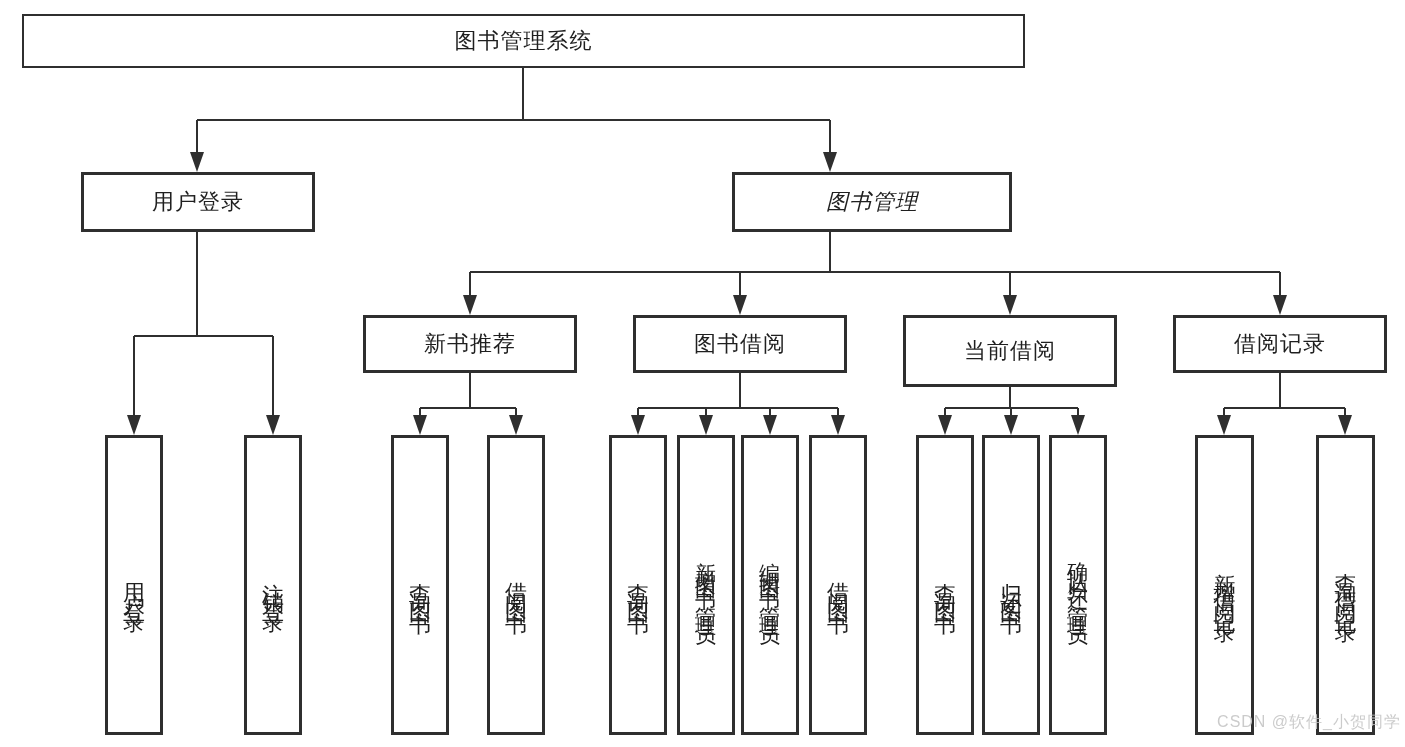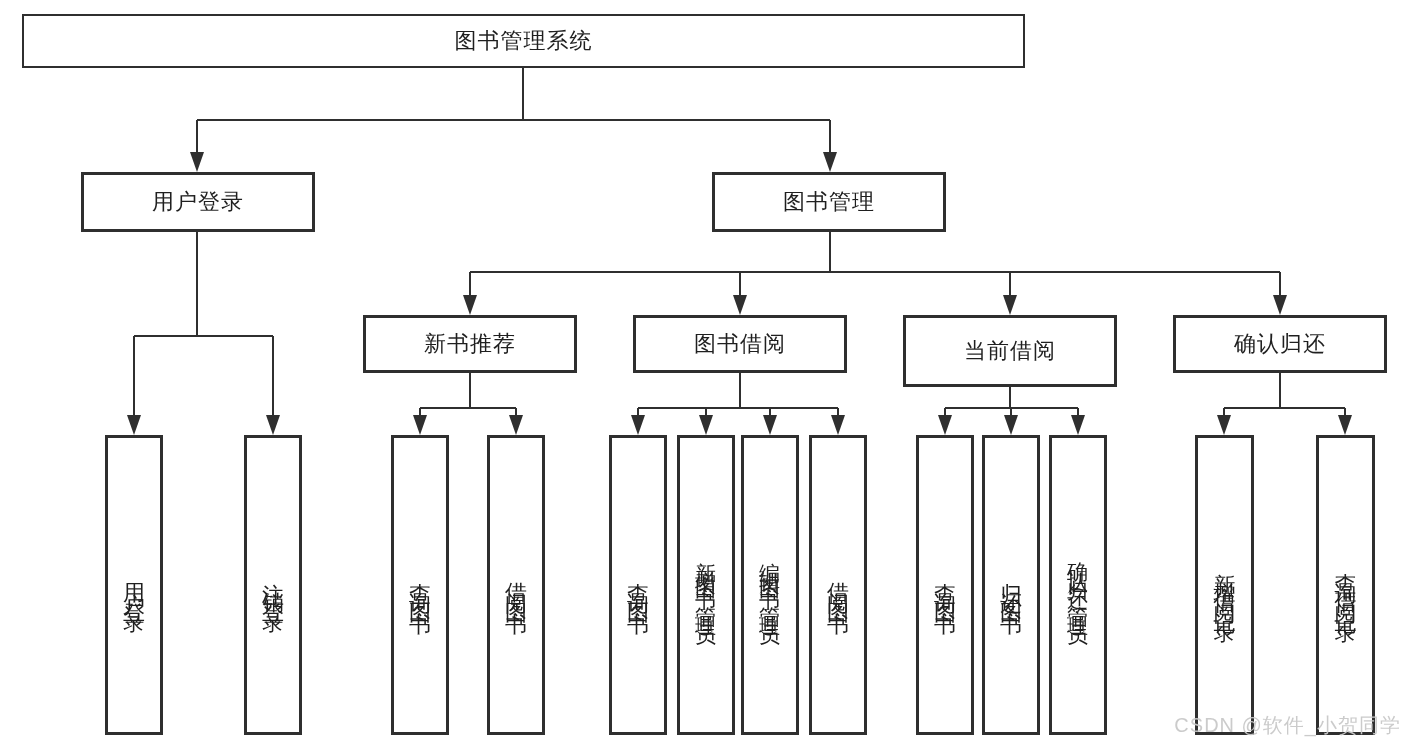--- a/index.html
+++ b/index.html
@@ -36,21 +36,21 @@
     writing-mode: vertical-rl;
     text-orientation: mixed;
     letter-spacing: 10px;
     font-size: 22px;
   }
   .vbox.long { letter-spacing: 9px; font-size: 21px; }
   .watermark {
     position: absolute;
     top: 712px;
     right: 4px;
-    font-size: 20px;
+    font-size: 16px;
     color: #c9c9c9;
     letter-spacing: 1px;
     opacity: 0.95;
     z-index: 5;
   }
 </style>
 </head>
 <body>
 
 <div class="canvas">
@@ -87,26 +87,26 @@
     <polygon points="1071,415 1085,415 1078,435"></polygon>
 
     <path d="M1280 371 V408 M1224 408 H1345 M1224 408 V417 M1345 408 V417"></path>
     <polygon points="1217,415 1231,415 1224,435"></polygon>
     <polygon points="1338,415 1352,415 1345,435"></polygon>
   </svg>
 
   <div class="box hbox root" style="left:22px; top:14px; width:1003px; height:54px;">图书管理系统</div>
 
   <div class="box hbox" style="left:81px; top:172px; width:234px; height:60px;">用户登录</div>
-  <div class="box hbox" style="left:712px; top:172px; width:234px; height:60px;">图书管理</div>
+  <div class="box hbox" style="left:732px; top:172px; width:280px; height:60px;font-style:italic;">图书管理</div>
 
   <div class="box hbox" style="left:633px; top:315px; width:214px; height:58px;">图书借阅</div>
   <div class="box hbox" style="left:363px; top:315px; width:214px; height:58px;">新书推荐</div>
   <div class="box hbox" style="left:903px; top:315px; width:214px; height:72px;">当前借阅</div>
-  <div class="box hbox" style="left:1173px; top:315px; width:214px; height:58px;">确认归还</div>
+  <div class="box hbox" style="left:1173px; top:315px; width:214px; height:58px;">借阅记录</div>
 
   <div class="box vbox" style="left:105px; top:435px; width:58px; height:300px;">用户登录</div>
   <div class="box vbox" style="left:244px; top:435px; width:58px; height:300px;">注销登录</div>
 
   <div class="box vbox" style="left:391px; top:435px; width:58px; height:300px;">查询图书</div>
   <div class="box vbox" style="left:487px; top:435px; width:58px; height:300px;">借阅图书</div>
 
   <div class="box vbox" style="left:609px; top:435px; width:58px; height:300px;">查询图书</div>
   <div class="box vbox long" style="left:677px; top:435px; width:58px; height:300px;">新增图书（管理员）</div>
   <div class="box vbox long" style="left:741px; top:435px; width:58px; height:300px;">编辑图书（管理员）</div>

